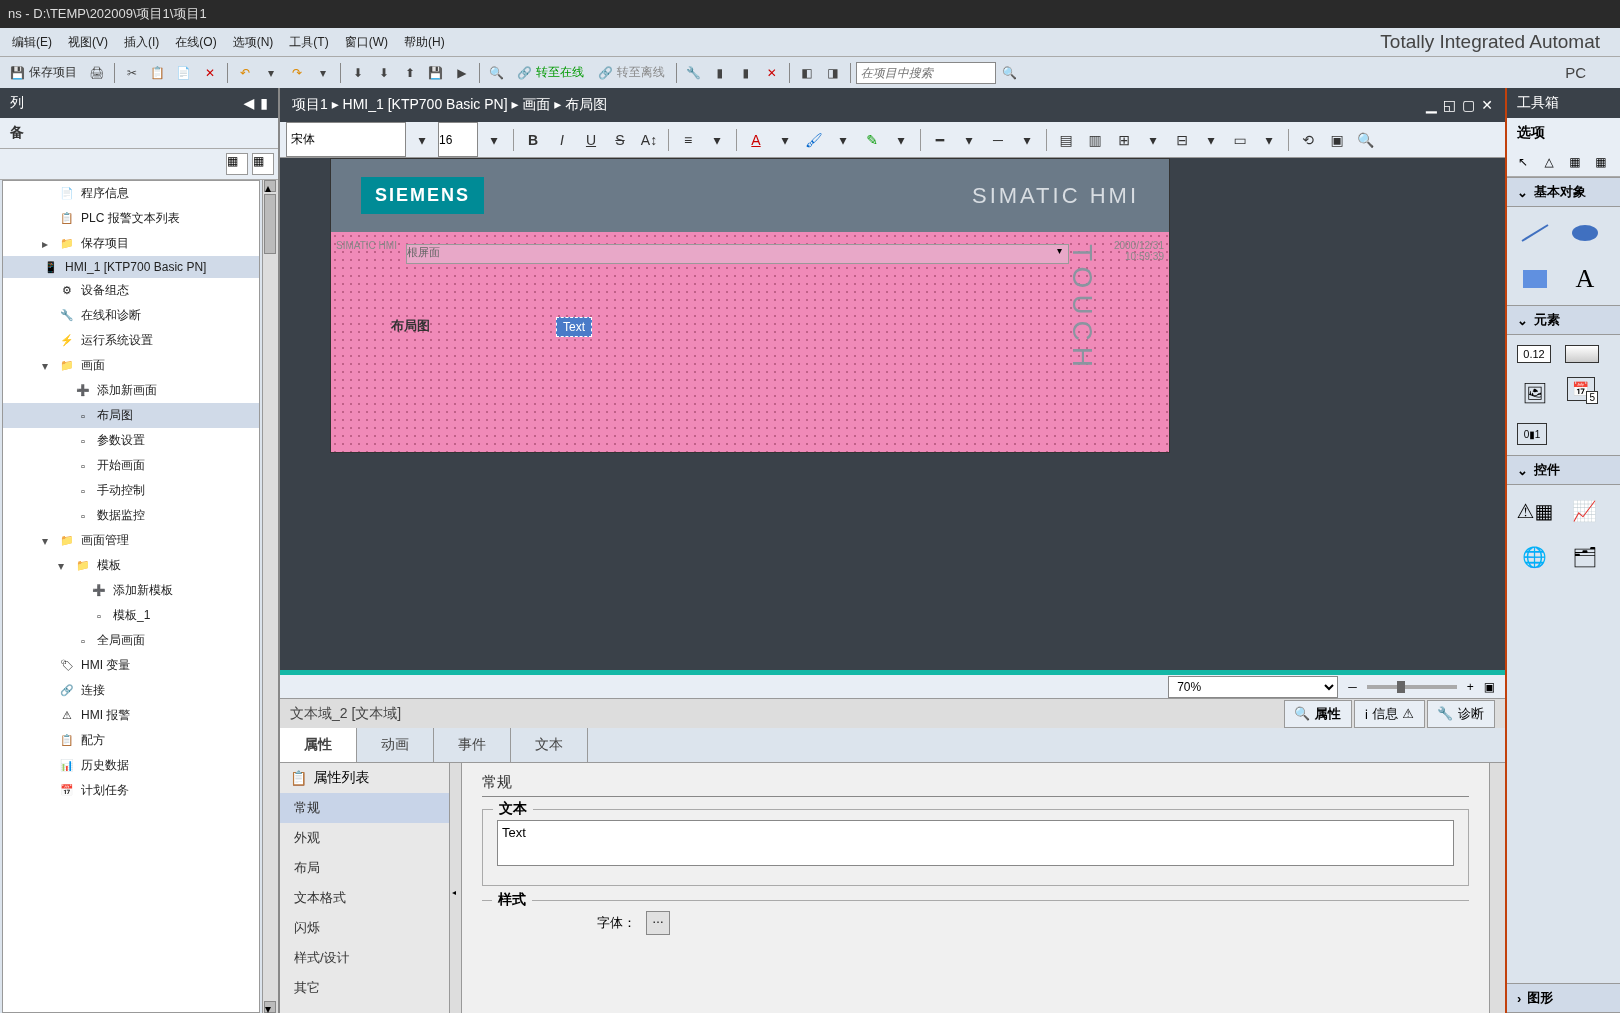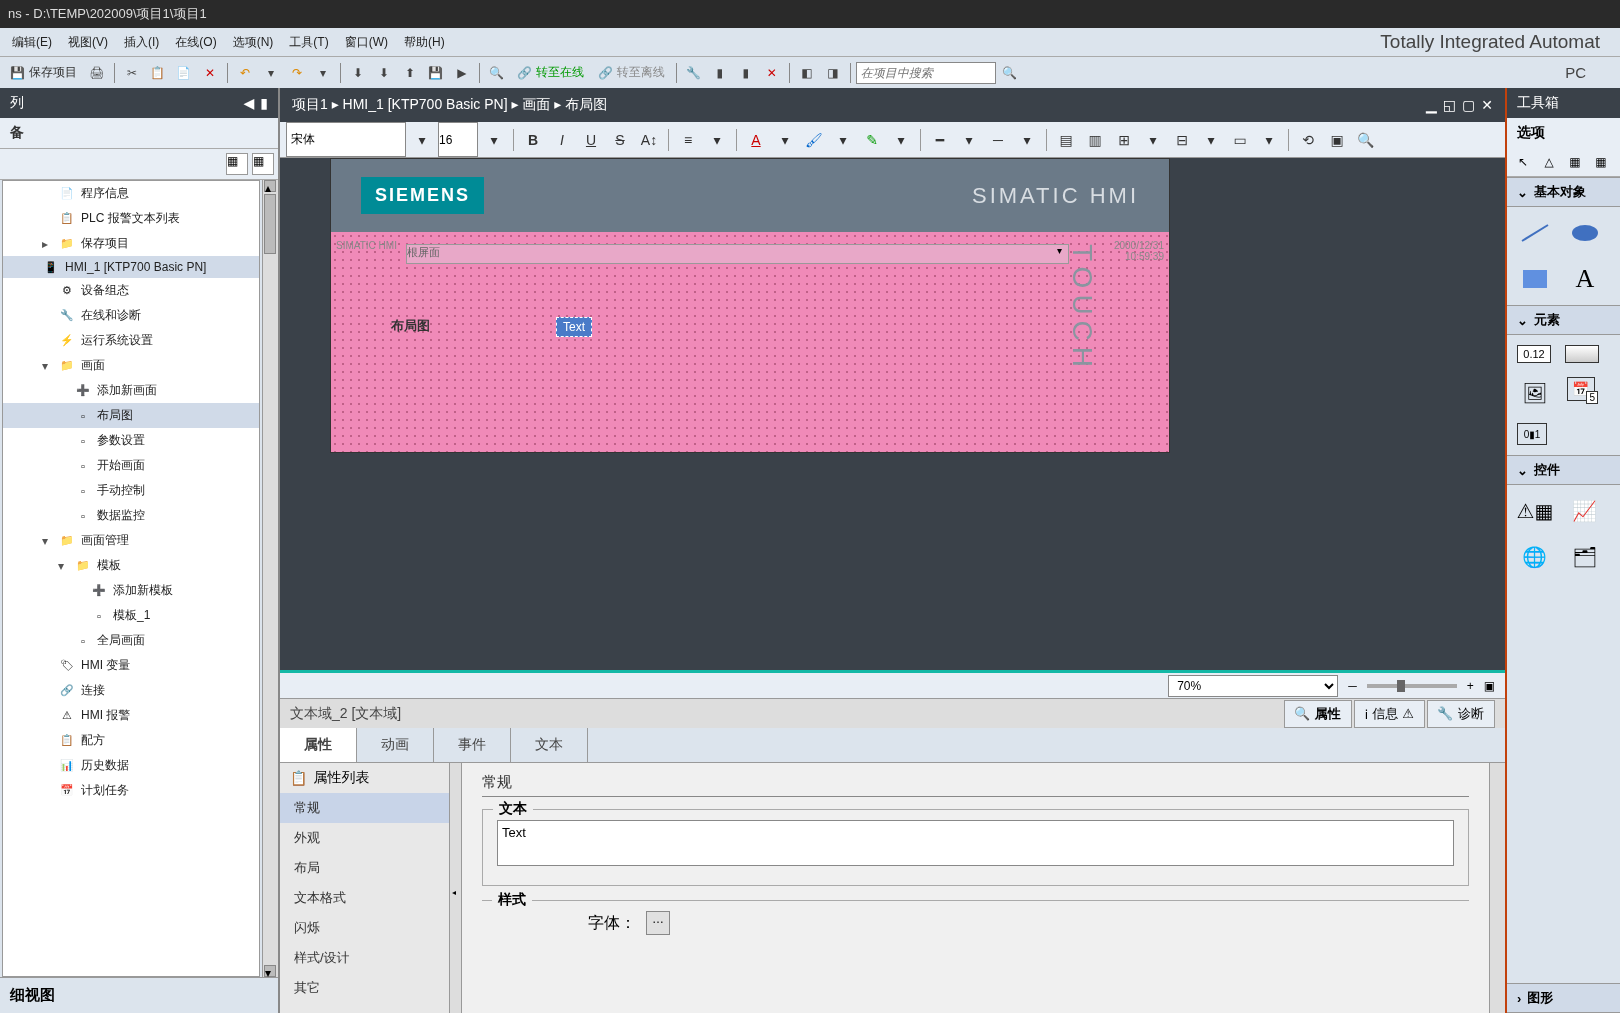--- a/index.html
+++ b/index.html
@@ -54,21 +54,21 @@
 .siemens-badge { background: #008b96; color: #fff; padding: 8px 14px; font-weight: bold; font-size: 18px; letter-spacing: 2px; }
 .simatic-text { color: #d8dde2; font-size: 22px; letter-spacing: 3px; font-weight: 300; }
 .hmi-screen { background: #f08ab8; margin: 0 0 0 0; height: 220px; position: relative; background-image: radial-gradient(circle, #c06088 1px, transparent 1px); background-size: 8px 8px; }
 .hmi-screen .label1 { position: absolute; left: 60px; top: 85px; font-size: 13px; font-weight: bold; color: #333; }
 .hmi-screen .textobj { position: absolute; left: 225px; top: 85px; background: #4a7bc8; color: #fff; padding: 2px 6px; border: 1px dashed #fff; font-size: 12px; }
 .hmi-screen .topbar { position: absolute; top: 12px; left: 75px; right: 100px; height: 20px; background: #e8a8c8; border: 1px solid #999; }
 .hmi-screen .topbar2 { position: absolute; top: 8px; left: 5px; font-size: 10px; color: #888; }
 .hmi-screen .toptime { position: absolute; top: 8px; right: 5px; font-size: 10px; color: #888; text-align: right; }
 .touch-side { position: absolute; right: -58px; top: 85px; transform: rotate(90deg); transform-origin: left top; color: #8a95a0; font-size: 28px; letter-spacing: 6px; font-weight: 300; }
 
-.zoom-bar { background: #e8eef5; height: 28px; display: flex; align-items: center; justify-content: flex-end; padding: 0 10px; gap: 10px; border-top: 3px solid #14b8a6; }
+.zoom-bar { background: #e8eef5; height: 28px; display: flex; align-items: center; justify-content: flex-end; padding: 0 10px; gap: 10px; border-top: 5px solid #14b8a6; }
 .zoom-sel { width: 170px; height: 22px; border: 1px solid #888; padding: 0 4px; font-size: 12px; background: #fff; }
 .slider { width: 90px; height: 4px; background: #aaa; position: relative; }
 
 .props-header { background: #ddd; height: 30px; display: flex; align-items: center; padding: 0 10px; gap: 10px; border-top: 1px solid #999; }
 .props-header .title { font-size: 14px; color: #444; }
 .props-header .tabs { margin-left: auto; display: flex; gap: 2px; }
 .pt-btn { background: #e8eef5; border: 1px solid #999; padding: 4px 10px; display: flex; align-items: center; gap: 4px; cursor: pointer; font-size: 13px; }
 
 .props-tabs { background: #dce4ed; display: flex; border-bottom: 1px solid #999; }
 .props-tab { padding: 8px 24px; background: #dce4ed; border-right: 1px solid #999; cursor: pointer; font-size: 14px; color: #444; }
@@ -79,21 +79,21 @@
 .props-list-head { padding: 6px 10px; font-size: 14px; display: flex; align-items: center; gap: 6px; }
 .props-list-item { padding: 6px 14px; font-size: 13px; cursor: pointer; color: #333; }
 .props-list-item.active { background: #c8d4e8; }
 
 .props-content { flex: 1; padding: 10px 20px; overflow-y: auto; }
 .props-group-title { font-size: 15px; color: #333; border-bottom: 1px solid #888; padding-bottom: 4px; margin-bottom: 12px; }
 .props-fieldset { border: 1px solid #aaa; padding: 10px 14px 16px; margin-bottom: 14px; position: relative; }
 .props-fieldset .legend { position: absolute; top: -10px; left: 10px; background: #f0f0f0; padding: 0 6px; font-size: 14px; font-weight: bold; }
 .props-fieldset textarea { width: 100%; height: 46px; border: 1px solid #888; padding: 4px; font-size: 13px; resize: none; }
 .props-row { display: flex; align-items: center; gap: 10px; }
-.props-row label { width: 140px; text-align: right; font-size: 16px; }
+.props-row label { width: 140px; text-align: right; font-size: 13px; }
 .props-row input { flex: 1; height: 24px; border: 1px solid #888; padding: 0 6px; font-size: 12px; }
 .props-row .browse { width: 24px; height: 24px; border: 1px solid #888; background: #e0e0e0; text-align: center; cursor: pointer; }
 
 .right-panel { width: 115px; background: #dce4ed; border-left: 2px solid #c2410c; display: flex; flex-direction: column; }
 .rp-title { background: #3a4149; color: #fff; padding: 6px 10px; font-size: 14px; }
 .rp-sub { background: #e8eef5; padding: 6px 10px; font-size: 14px; font-weight: bold; }
 .rp-tools { background: #e8eef5; padding: 4px 6px; display: flex; gap: 6px; border-bottom: 1px solid #aaa; }
 .rp-tools span { width: 20px; height: 20px; display: inline-flex; align-items: center; justify-content: center; cursor: pointer; }
 .rp-section { background: #d0dae8; padding: 5px 10px; font-size: 13px; font-weight: bold; border-top: 1px solid #999; border-bottom: 1px solid #999; display: flex; align-items: center; gap: 6px; }
 .rp-grid { padding: 10px; display: flex; flex-wrap: wrap; gap: 14px; }
@@ -301,21 +301,20 @@
             <span class="tree-icon">📅</span>
             <span>计划任务</span>
           </div>
         </div>
       <div class="scrollbar-v" style="position:relative">
         <div style="width:12px;height:12px;background:#bbb;border:1px solid #888;position:absolute;top:0;left:1px">▴</div>
         <div style="width:12px;height:60px;background:#bbb;border:1px solid #888;position:absolute;top:14px;left:1px"></div>
         <div style="width:12px;height:12px;background:#bbb;border:1px solid #888;position:absolute;bottom:0;left:1px">▾</div>
       </div>
     </div>
-    <div class="detail-title">细视图</div>
   </div>
 
   <div class="center">
     <div class="breadcrumb">
       <span>项目1  ▸  HMI_1 [KTP700 Basic PN]  ▸  画面  ▸  布局图</span>
       <span class="ctrls">
         <span>▁</span>
         <span>◱</span>
         <span>▢</span>
         <span>✕</span>

